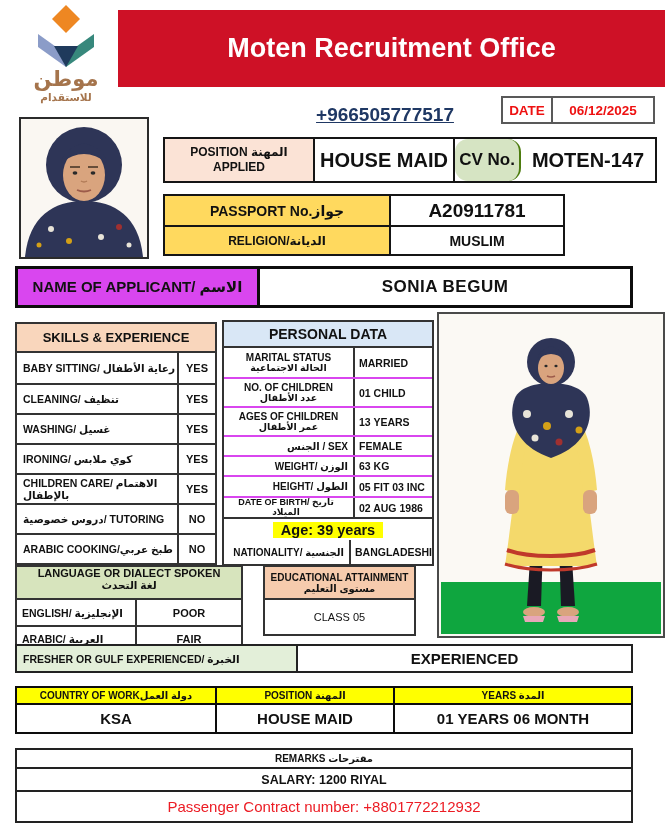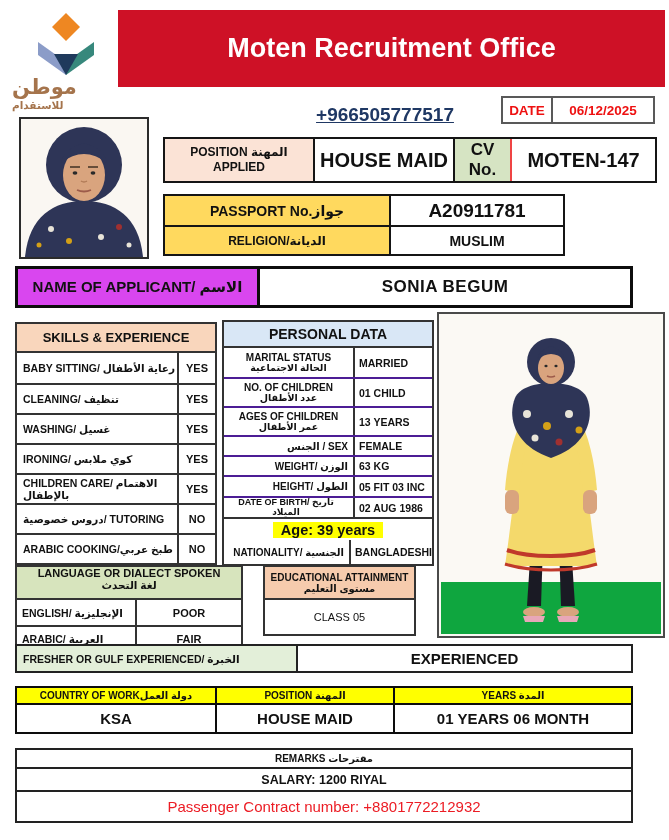--- a/index.html
+++ b/index.html
@@ -1,21 +1,21 @@
 <!DOCTYPE html>
 <html><head>
 <meta charset="utf-8">
 <style>
   * { margin:0; padding:0; box-sizing:border-box; }
   html,body { width:669px; height:840px; background:#fff; }
   body { font-family:"Liberation Sans","DejaVu Sans",sans-serif; color:#111; position:relative; }
   .page { position:absolute; inset:0; width:669px; height:840px; background:#fff; overflow:hidden; }
 
   
-  .logo { position:absolute; left:12px; top:12px; width:108px; }
+  .logo { position:absolute; left:12px; top:4px; width:108px; text-align:center; }
   .logo svg { display:block; margin:0 auto; }
   .logo-name { font-size:21px; font-weight:bold; color:#A5744C; line-height:1; }
   .logo-sub { font-size:10.5px; font-weight:bold; color:#A5744C; letter-spacing:1px; margin-top:2px; }
   .banner { position:absolute; left:118px; top:10px; width:547px; height:77px; background:#CE1126;
             display:flex; align-items:center; justify-content:center; }
   .banner-title { color:#fff; font-size:27px; font-weight:bold; }
 
   .phone { position:absolute; left:285px; top:104px; width:200px; text-align:center;
            font-size:19px; font-weight:bold; color:#1F3864; text-decoration:underline; cursor:pointer; }
 
@@ -26,21 +26,21 @@
 
   .portrait { position:absolute; left:19px; top:117px; width:130px; height:142px; border:2px solid #2b2b2b; background:#FAF7F2; overflow:hidden; }
 
   
   .c { display:flex; align-items:center; justify-content:center; text-align:center; }
 
   .pos-table { position:absolute; left:163px; top:137px; width:494px; height:46px; display:flex; border:2px solid #151515; background:#fff; }
   .pos-label { width:150px; background:#FBE3D6; border-right:2px solid #151515; display:flex; flex-direction:column; align-items:center; justify-content:center; }
   .pos-label .l1, .pos-label .l2 { font-size:12px; font-weight:bold; line-height:1.25; }
   .pos-value { width:140px; border-right:2px solid #151515; font-size:20px; font-weight:bold; }
-  .cv-label { width:57px; background:#D6E4C3; border-right:2px solid #ef4444; font-size:17px; font-weight:bold; }
+  .cv-label { width:66px; background:#D6E4C3; border-right:2px solid #4d7c0f; font-size:17px; font-weight:bold;border-radius:13px; }
   .cv-value { flex:1; font-size:20px; font-weight:bold; }
 
   .pass-table { position:absolute; left:163px; top:194px; width:402px; border:2px solid #151515; background:#fff; }
   .pass-row { display:flex; height:29px; }
   .pass-row + .pass-row { border-top:2px solid #151515; }
   .pass-label { width:226px; background:#FFD95E; border-right:2px solid #151515; font-weight:bold; }
   .pass-row .v { flex:1; font-weight:bold; }
 
   .name-table { position:absolute; left:15px; top:266px; width:618px; height:42px; display:flex; border:3px solid #0d0d0d; background:#fff; }
   .name-label { width:242px; background:#d946ef; border-right:3px solid #0d0d0d; font-size:15px; font-weight:bold; }
@@ -51,21 +51,21 @@
   .skills-head { height:29px; background:#F9D6BC; border-bottom:2px solid #333; font-size:13px; font-weight:bold; }
   .skill-row { display:flex; height:30px; }
   .skill-row + .skill-row { border-top:2px solid #333; }
   .skill-label { flex:1; display:flex; align-items:center; padding-left:6px; font-size:10.5px; font-weight:bold; }
   .skill-value { width:38px; border-left:2px solid #333; font-size:11px; font-weight:bold; }
 
   
   .personal { position:absolute; left:222px; top:320px; width:212px; border:2px solid #333; background:#fff; }
   .personal-head { height:26px; background:#D9E7F6; border-bottom:2px solid #333; font-size:14px; font-weight:bold; }
   .p-row { display:flex; }
-  .p-row + .p-row { border-top:2px solid #4c1d95;justify-content:center; }
+  .p-row + .p-row { border-top:2px solid #d946ef;justify-content:center; }
   .p-label { width:131px; border-right:2px solid #333; display:flex; flex-direction:column; align-items:center; justify-content:center; text-align:center; font-weight:bold; font-size:10px; line-height:1.1; }
   .p-label.right { align-items:flex-end; padding-right:5px; }
   .p-value { flex:1; display:flex; align-items:center; padding-left:4px; font-size:10.5px; font-weight:bold; }
   .h29 { height:29px; } .h20 { height:20px; } .h21 { height:21px; } .h24 { height:24px; }
   .age-row { height:23px; display:flex; align-items:center; justify-content:center; border-top:2px solid #333; }
   .age-pill { background:#FFFF00; font-size:14.5px; font-weight:bold; padding:0 8px; }
 
   .photo-box { position:absolute; left:437px; top:312px; width:228px; height:326px; border:2px solid #4a4a4a; background:#FBF9F4; overflow:hidden; }
 
   

